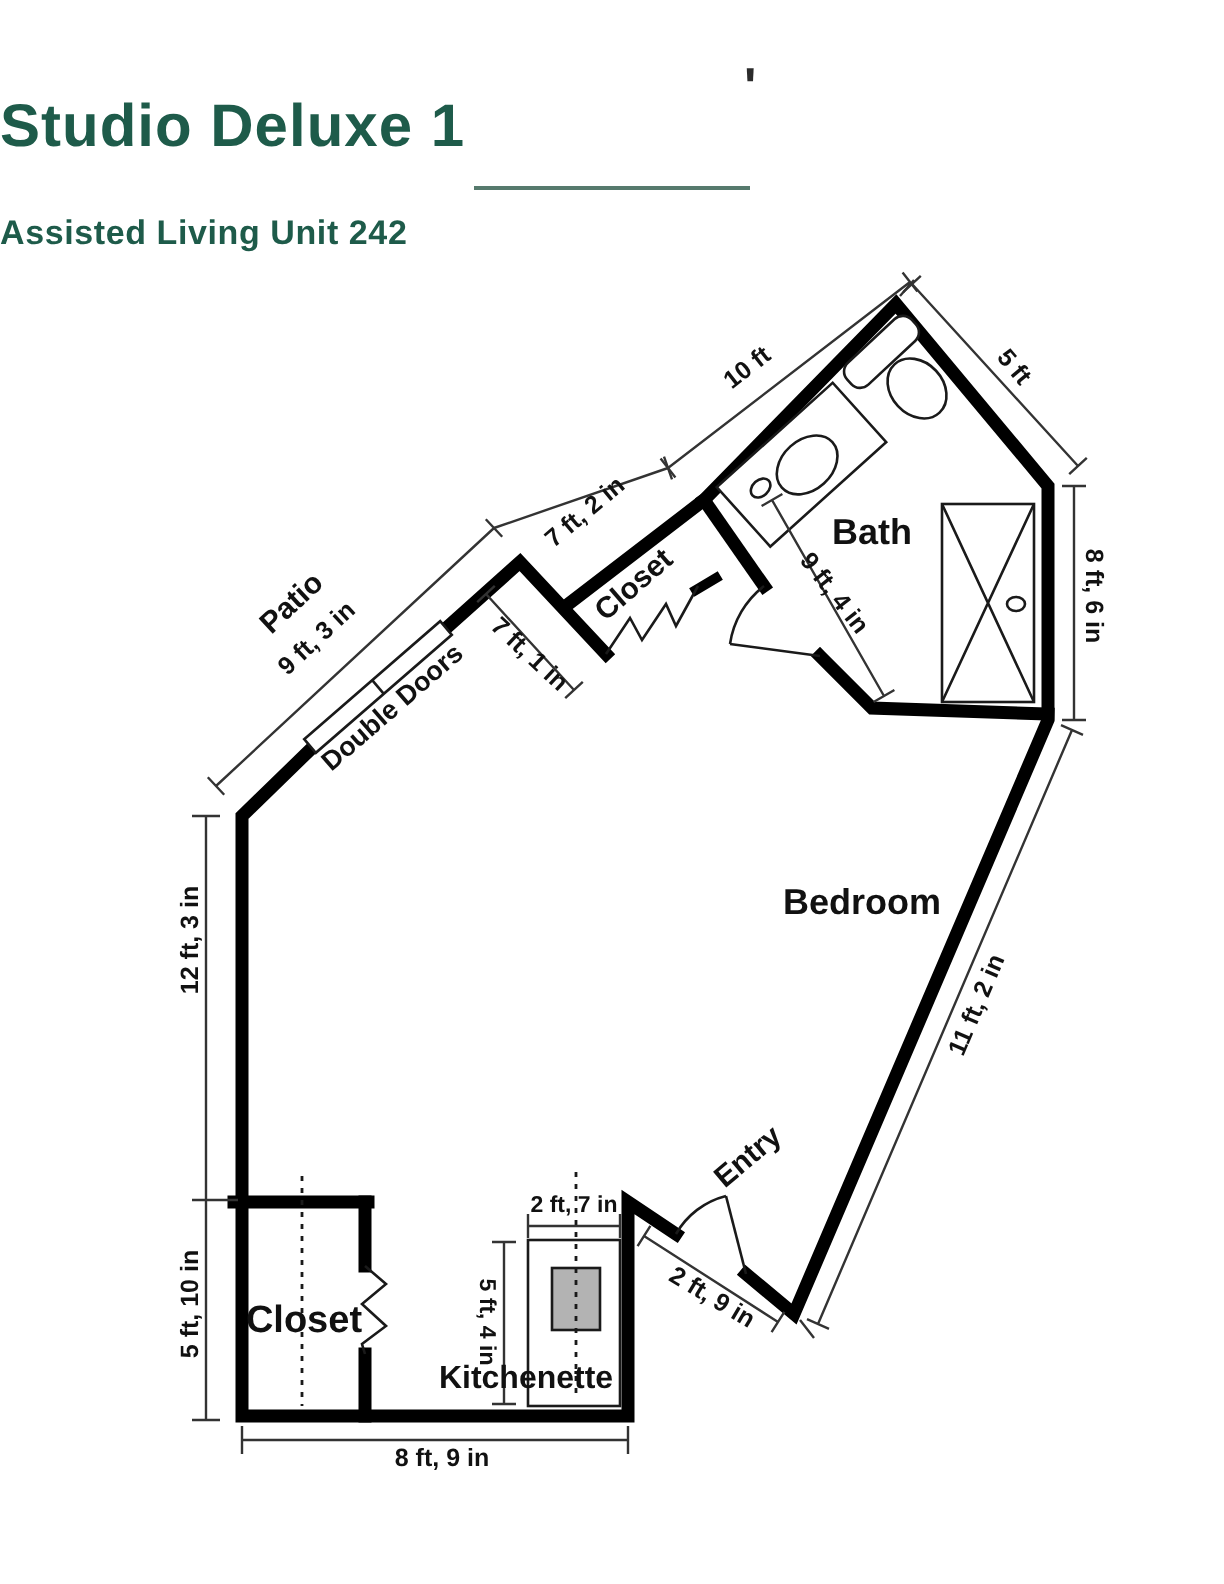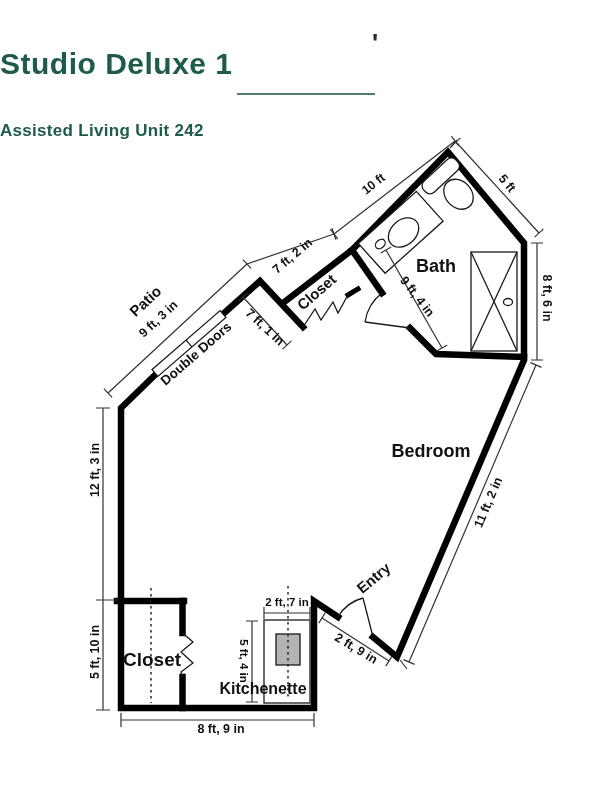--- a/index.html
+++ b/index.html
@@ -12,21 +12,21 @@
   }
   .header{position:absolute;top:0;left:0;width:612px;text-align:left;}
   .stray-mark{
     position:absolute;left:372px;top:28px;font-size:26px;font-weight:700;color:#2b2b2b;
   }
   .title{
     margin-top:48px;font-size:30px;line-height:32px;font-weight:700;color:var(--accent);
     letter-spacing:0.5px;
   }
   .divider{width:138px;height:2px;background:var(--divider);margin:13px auto 0 auto;}
-  .subtitle{margin-top:26px;font-size:17px;font-weight:700;color:var(--accent);letter-spacing:0.3px;}
+  .subtitle{margin-top:12px;font-size:17px;font-weight:700;color:var(--accent);letter-spacing:0.3px;}
   svg{position:absolute;top:0;left:0;}
   .wall{stroke:var(--wall);stroke-width:6.5;fill:none;stroke-linecap:square;stroke-linejoin:miter;}
   .wall-thin{stroke:var(--wall);stroke-width:5;fill:none;stroke-linecap:square;}
   .feat{stroke:#1a1a1a;stroke-width:1.3;fill:none;}
   .feat-fill{stroke:#1a1a1a;stroke-width:1.3;fill:#ffffff;}
   .dashed{stroke:#1a1a1a;stroke-width:1.4;fill:none;stroke-dasharray:2.5 3.5;}
   .dim{stroke:var(--dimension);stroke-width:1.2;fill:none;}
   text{fill:#111111;font-family:"Liberation Sans", sans-serif;font-weight:700;}
   .t-dim{font-size:12.5px;}
   .t-dim-sm{font-size:11.5px;}

